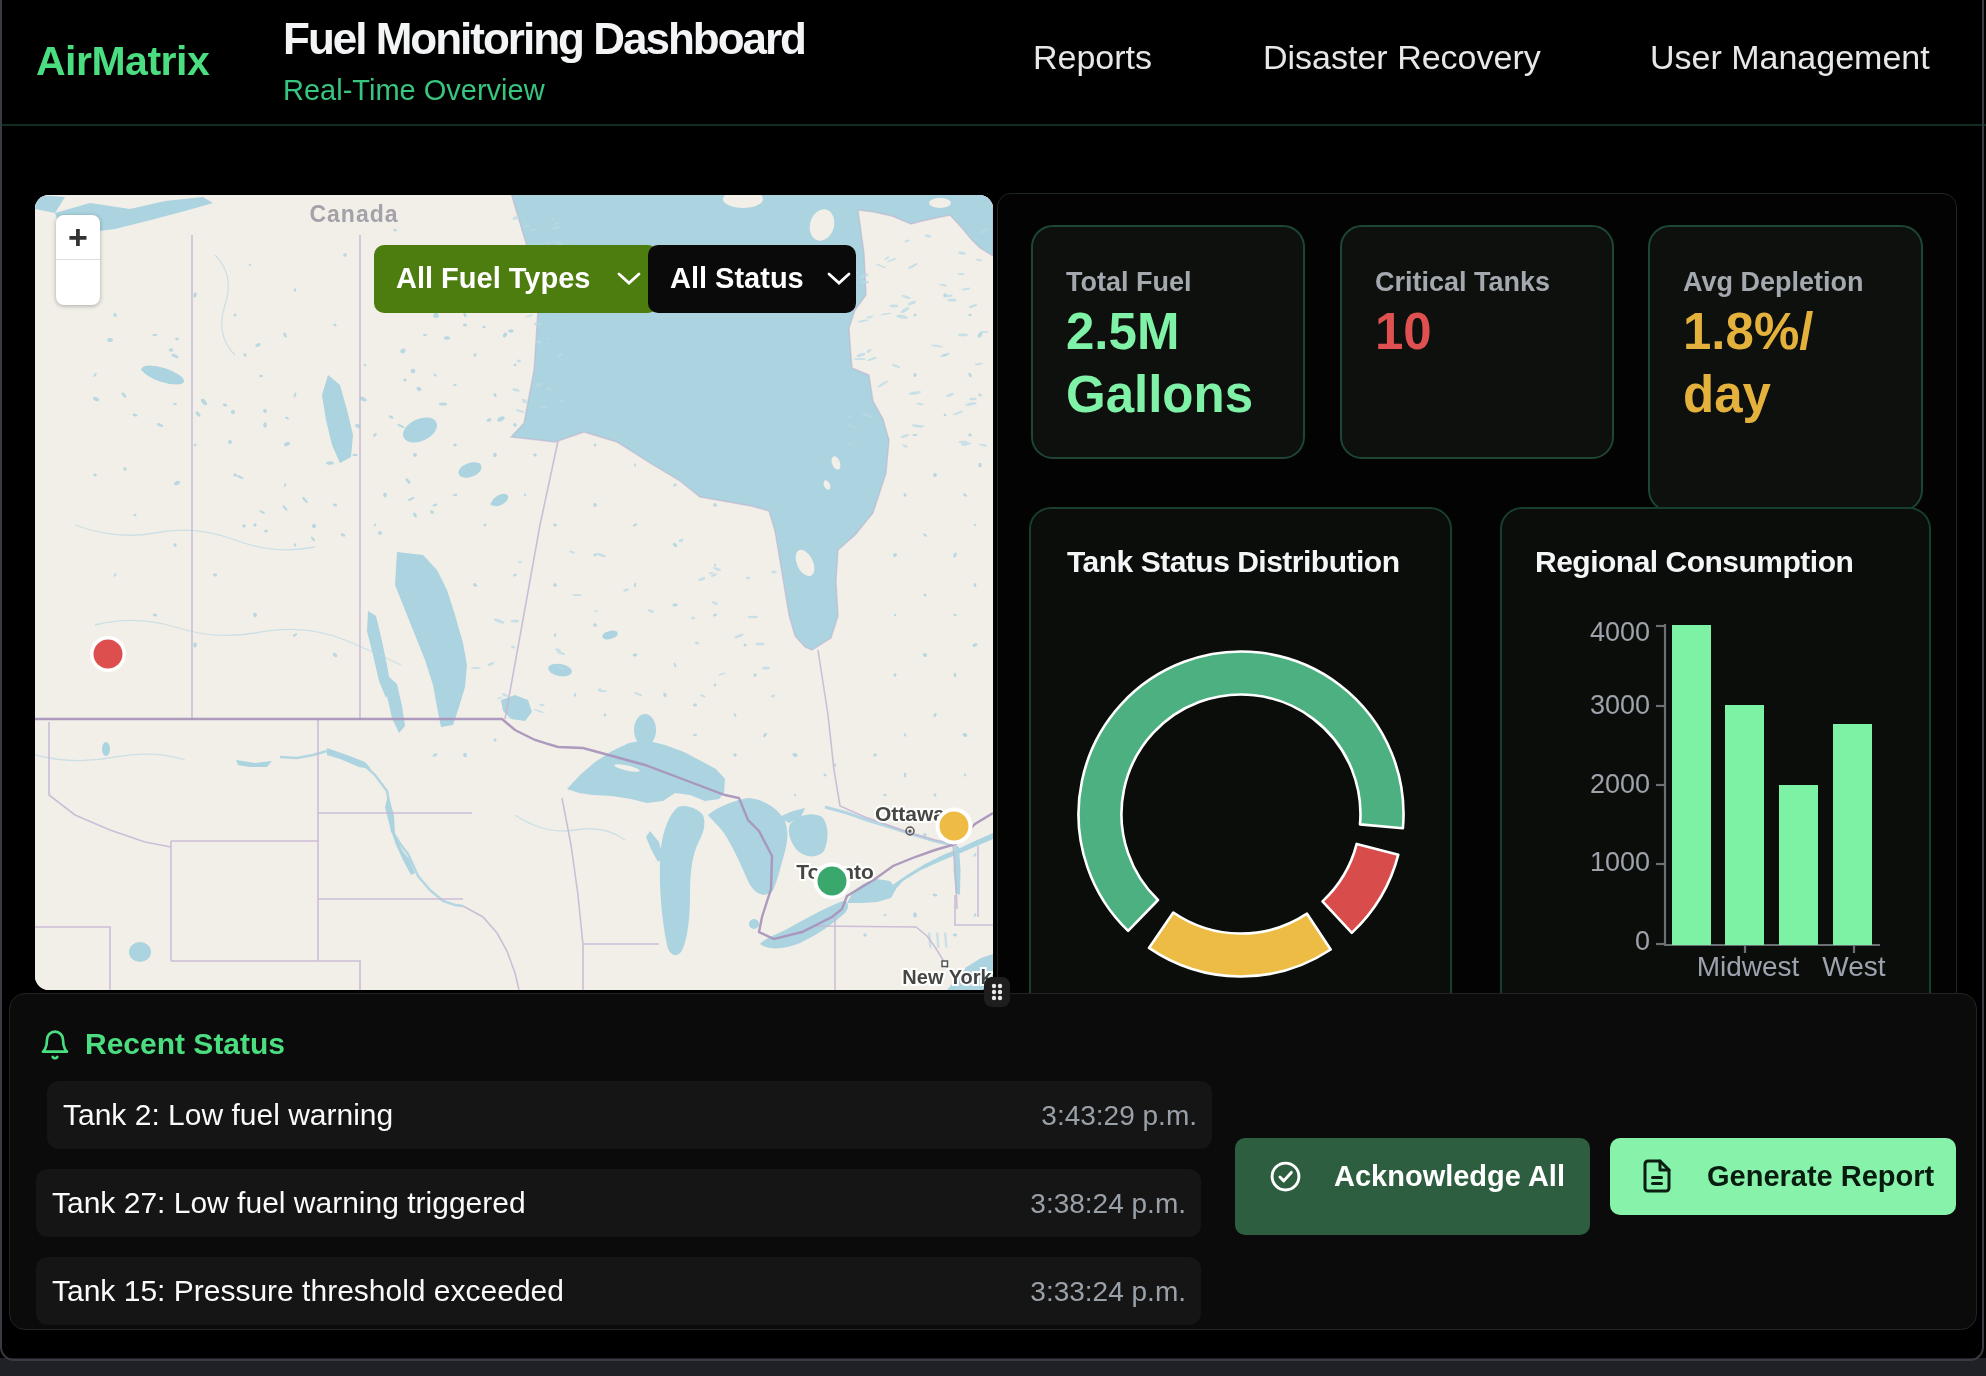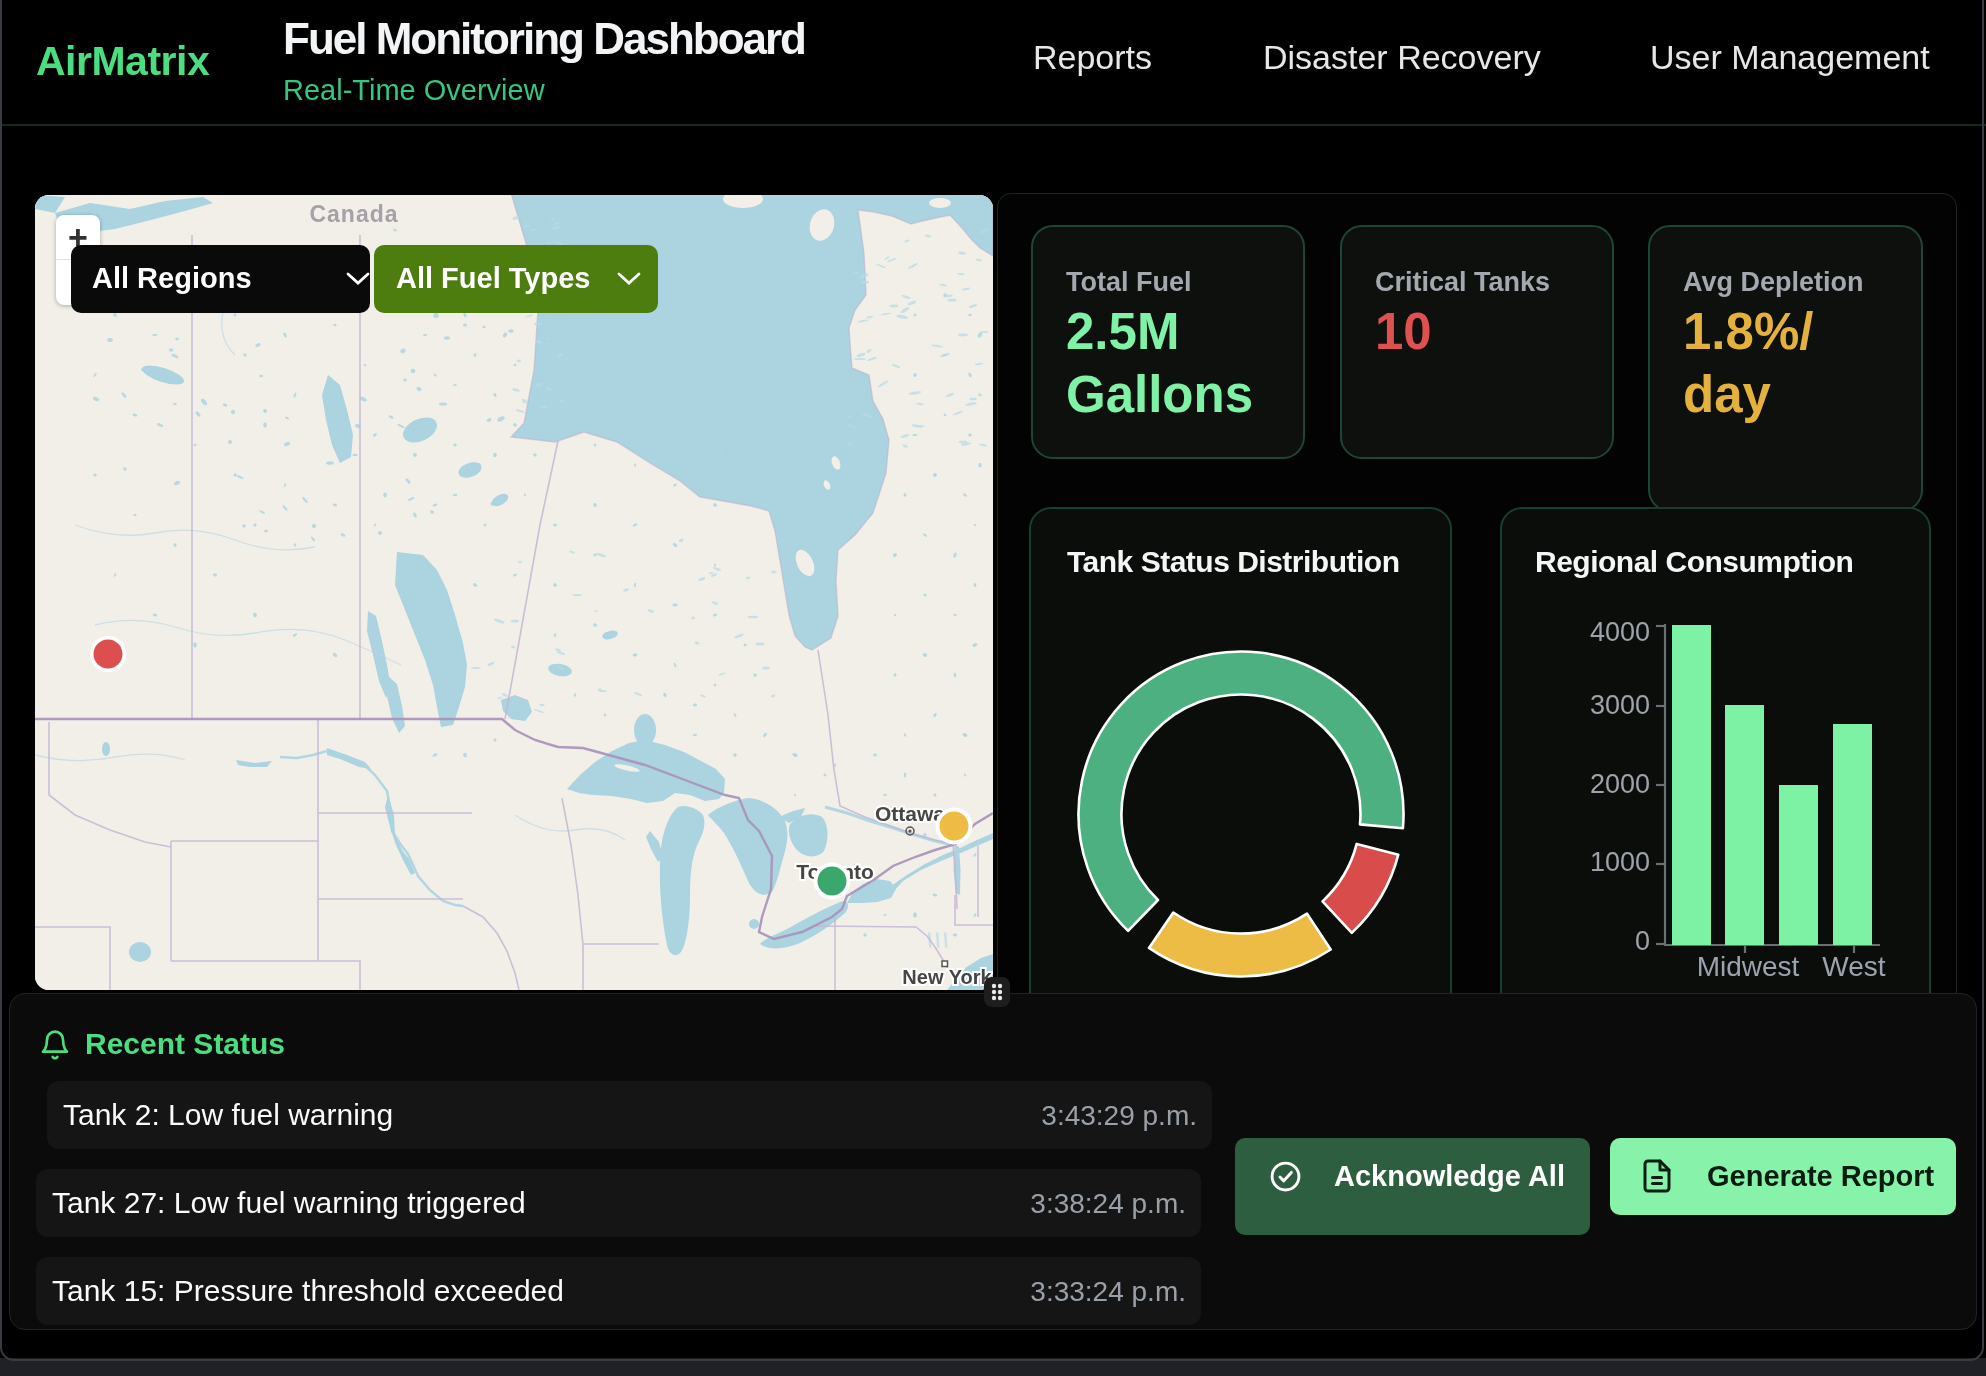--- a/index.html
+++ b/index.html
@@ -491,29 +491,29 @@
       <circle cx="73" cy="459" r="14.5" fill="#dd4f4f"></circle>
 <circle cx="919" cy="631" r="18.5" fill="#ffffff"></circle>
       <circle cx="919" cy="631" r="14.5" fill="#eebb44"></circle>
 <circle cx="797" cy="686" r="18.5" fill="#ffffff"></circle>
       <circle cx="797" cy="686" r="14.5" fill="#3aa76d"></circle>
 </svg>
 
   <div class="abs" style="left:21px;top:20px;width:44px;height:90px;background:#fff;border-radius:8px;box-shadow:0 1px 4px rgba(0,0,0,.3);"></div>
   <div class="abs" style="left:21px;top:20px;width:44px;height:45px;border-bottom:1px solid #ddd;color:#333;font-size:34px;font-weight:700;text-align:center;line-height:44px;">+</div>
 
-  <div class="abs" style="left:36px;top:50px;width:299px;height:68px;background:#0a0a0a;border-radius:10px;">
-    <span class="abs" style="left:21px;top:17px;font-size:29px;font-weight:600;color:#fff;">All Regions</span>
-    <svg class="abs" style="left:274px;top:26px;" width="26" height="16" viewBox="0 0 26 16">
+  <div class="abs" style="left:339px;top:50px;width:284px;height:68px;background:#4d7c0f;border-radius:10px;text-decoration:underline;">
+    <span class="abs" style="left:22px;top:17px;font-size:29px;font-weight:600;color:#fff;">All Fuel Types</span>
+    <svg class="abs" style="left:242px;top:26px;" width="26" height="16" viewBox="0 0 26 16">
         <path d="M3 3 L13 12 L23 3" stroke="#fff" stroke-width="2.8" fill="none" stroke-linecap="round"></path>
       </svg>
   </div>
-  <div class="abs" style="left:339px;top:50px;width:284px;height:68px;background:#4d7c0f;border-radius:10px;text-decoration:underline;">
-    <span class="abs" style="left:22px;top:17px;font-size:29px;font-weight:600;color:#fff;">All Fuel Types</span>
-    <svg class="abs" style="left:242px;top:26px;" width="26" height="16" viewBox="0 0 26 16">
+  <div class="abs" style="left:613px;top:50px;width:208px;height:68px;background:#0a0a0a;border-radius:10px;">
+    <span class="abs" style="left:22px;top:17px;font-size:29px;font-weight:600;color:#fff;">All Status</span>
+    <svg class="abs" style="left:178px;top:26px;" width="26" height="16" viewBox="0 0 26 16">
         <path d="M3 3 L13 12 L23 3" stroke="#fff" stroke-width="2.8" fill="none" stroke-linecap="round"></path>
       </svg>
   </div>
 </div>
 
 <div class="abs" style="left:984px;top:977px;width:26px;height:30px;background:#1e1e1e;border-radius:8px;z-index:40;">
   <svg width="26" height="30">
       <g fill="#e8e8e8">
   <circle cx="10" cy="9" r="2.2"></circle>
         <circle cx="16" cy="9" r="2.2"></circle>

